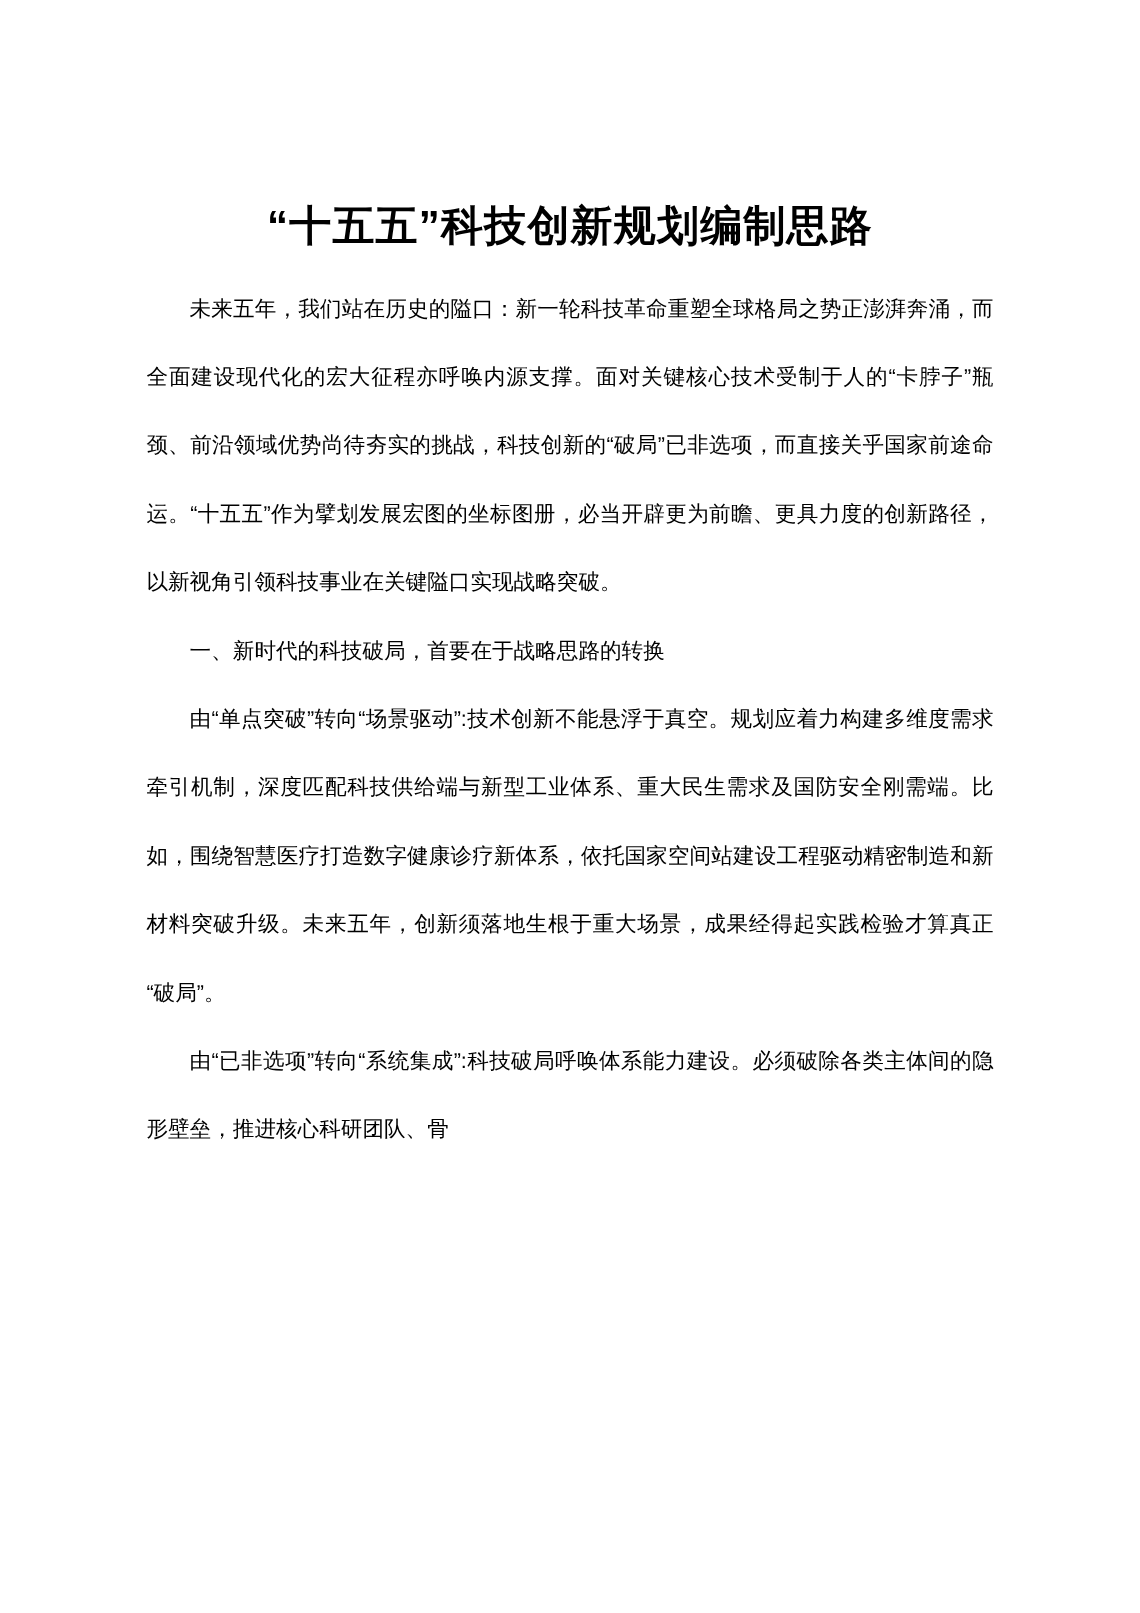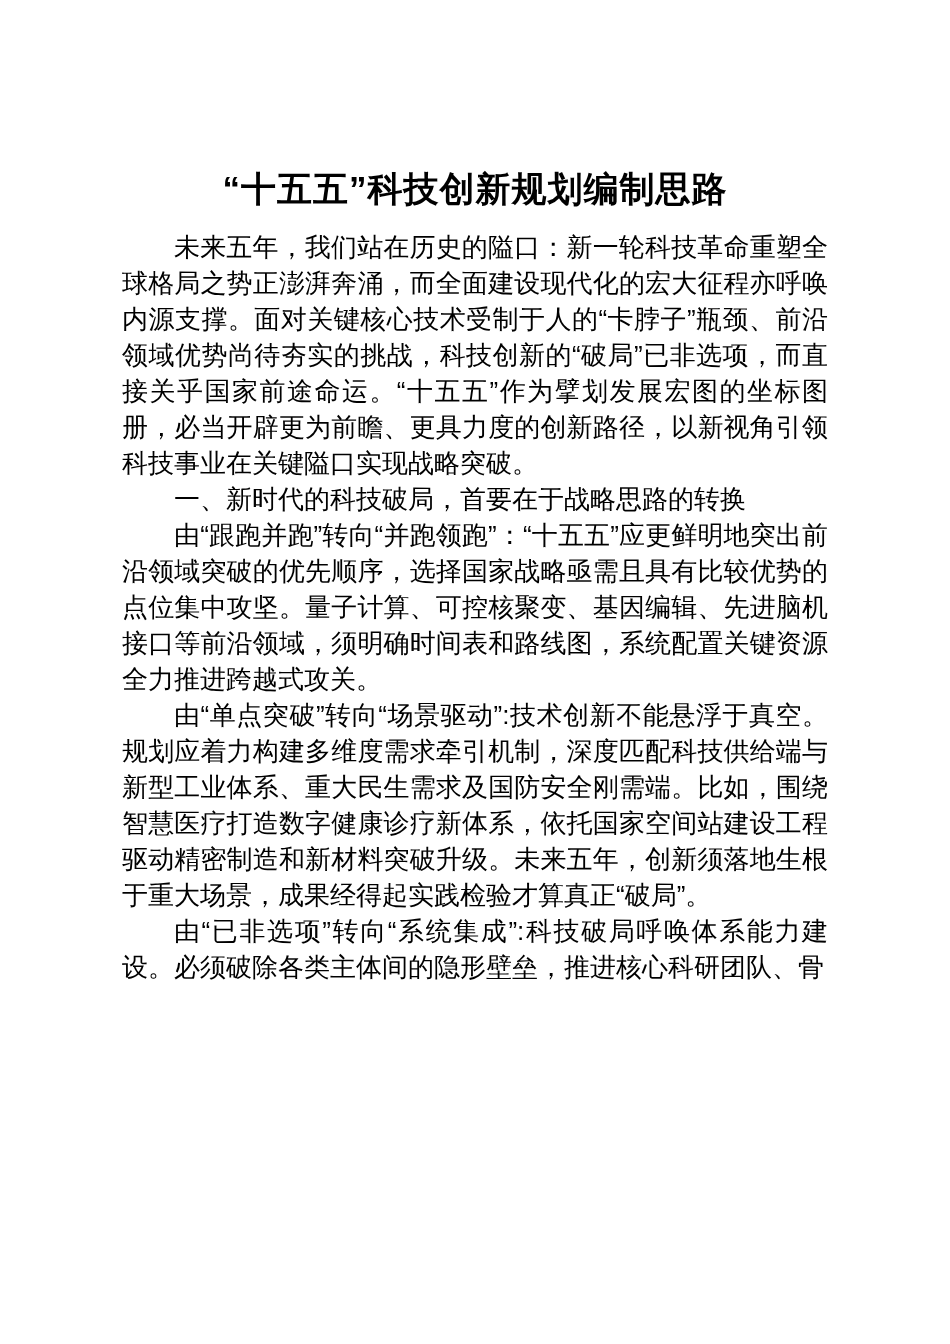--- a/index.html
+++ b/index.html
@@ -25,22 +25,22 @@
     width: 706px;
     text-align: center;
     font-size: 35px;
     line-height: 48px;
     font-weight: 700;
     letter-spacing: 1px;
   }
   .doc-body {
     margin: 0 122px;
     width: 706px;
-    font-size: 26px;
-    line-height: 36px;
+    font-size: 18px;
+    line-height: 57px;
     text-align: justify;
     text-justify: inter-character;
   }
   .doc-body p {
     margin: 0;
     padding: 0;
     text-indent: 2em;
     word-break: break-all;
   }
   .doc-body p.section-heading {
@@ -48,17 +48,16 @@
   }
 </style>
 </head>
 <body>
 
 <div class="page">
   <h1 class="doc-title">“十五五”科技创新规划编制思路</h1>
   <div class="doc-body">
     <p>未来五年，我们站在历史的隘口：新一轮科技革命重塑全球格局之势正澎湃奔涌，而全面建设现代化的宏大征程亦呼唤内源支撑。面对关键核心技术受制于人的“卡脖子”瓶颈、前沿领域优势尚待夯实的挑战，科技创新的“破局”已非选项，而直接关乎国家前途命运。“十五五”作为擘划发展宏图的坐标图册，必当开辟更为前瞻、更具力度的创新路径，以新视角引领科技事业在关键隘口实现战略突破。</p>
     <p class="section-heading">一、新时代的科技破局，首要在于战略思路的转换</p>
-    <p>由“跟跑并跑”转向“并跑领跑”：“十五五”应更鲜明地突出前沿领域突破的优先顺序，选择国家战略亟需且具有比较优势的点位集中攻坚。量子计算、可控核聚变、基因编辑、先进脑机接口等前沿领域，须明确时间表和路线图，系统配置关键资源全力推进跨越式攻关。</p>
     <p>由“单点突破”转向“场景驱动”:技术创新不能悬浮于真空。规划应着力构建多维度需求牵引机制，深度匹配科技供给端与新型工业体系、重大民生需求及国防安全刚需端。比如，围绕智慧医疗打造数字健康诊疗新体系，依托国家空间站建设工程驱动精密制造和新材料突破升级。未来五年，创新须落地生根于重大场景，成果经得起实践检验才算真正“破局”。</p>
     <p>由“已非选项”转向“系统集成”:科技破局呼唤体系能力建设。必须破除各类主体间的隐形壁垒，推进核心科研团队、骨</p>
   </div>
 </div>
 
 </body></html>

